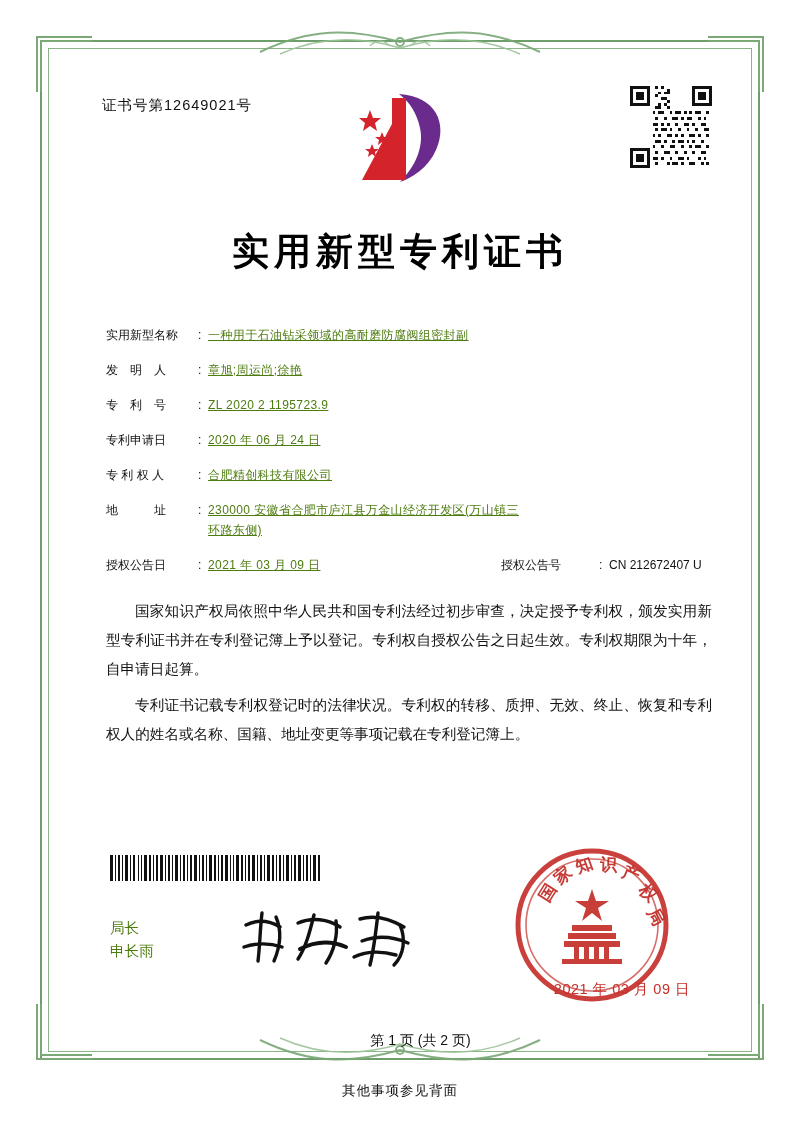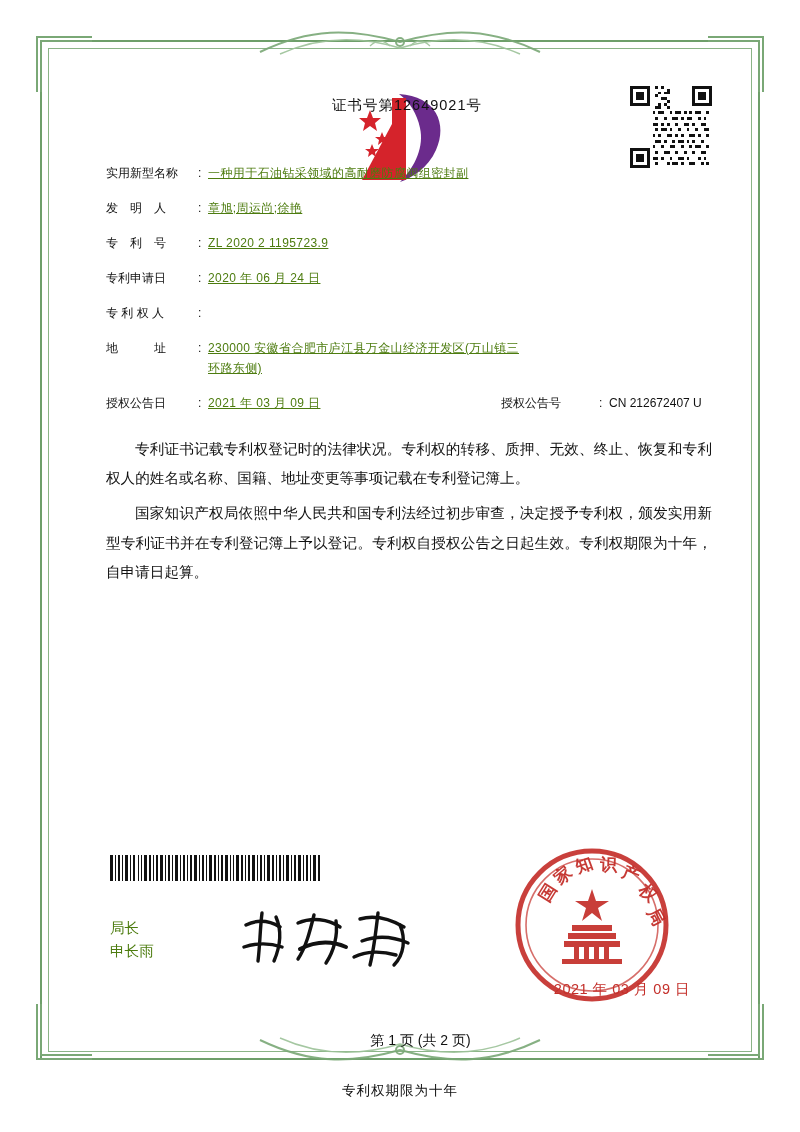--- a/index.html
+++ b/index.html
@@ -67,21 +67,20 @@
     width: 624px;
   }
 
   
   .cert-no {
     font-family: "Liberation Sans", sans-serif;
     font-size: 14.5px;
     letter-spacing: 1px;
     color: #111;
     margin: 0 0 6px 14px;
-    text-align: center;
   }
 
   
   .emblem {
     position: absolute;
     left: 344px;
     top: 84px;
     width: 110px;
     height: 110px;
   }
@@ -365,20 +364,21 @@
         <rect x="25" y="27" width="1" height="1"></rect>
       <rect x="27" y="27" width="1" height="1"></rect>
     </g>
   </svg>
 </div>
 
 <div class="content">
 
   <div class="cert-no">证书号第12649021号</div>
 
+  <h1 class="title">实用新型专利证书</h1>
 
   <div class="fields">
 
     <div class="field-row">
       <span class="field-label">实用新型名称</span>
       <span class="field-colon">:</span>
       <span class="field-value">一种用于石油钻采领域的高耐磨防腐阀组密封副</span>
     </div>
 
     <div class="field-row">
@@ -395,20 +395,21 @@
 
     <div class="field-row">
       <span class="field-label">专利申请日</span>
       <span class="field-colon">:</span>
       <span class="field-value">2020 年 06 月 24 日</span>
     </div>
 
     <div class="field-row">
       <span class="field-label">专 利 权 人</span>
       <span class="field-colon">:</span>
+      <span class="field-value">合肥精创科技有限公司</span>
     </div>
 
     <div class="field-row">
       <span class="field-label">地　　　址</span>
       <span class="field-colon">:</span>
       <span class="field-value">
         <span>230000 安徽省合肥市庐江县万金山经济开发区(万山镇三</span>
         <span class="line2">环路东侧)</span>
       </span>
     </div>
@@ -418,22 +419,22 @@
       <span class="field-colon">:</span>
       <span class="field-value">2021 年 03 月 09 日</span>
       <span class="sub-label">授权公告号</span>
       <span class="field-colon">:</span>
       <span class="sub-value">CN 212672407 U</span>
     </div>
 
   </div>
 
   <div class="paras">
+    <p>国家知识产权局依照中华人民共和国专利法经过初步审查，决定授予专利权，颁发实用新型专利证书并在专利登记簿上予以登记。专利权自授权公告之日起生效。专利权期限为十年，自申请日起算。</p>
     <p>专利证书记载专利权登记时的法律状况。专利权的转移、质押、无效、终止、恢复和专利权人的姓名或名称、国籍、地址变更等事项记载在专利登记簿上。</p>
-    <p>国家知识产权局依照中华人民共和国专利法经过初步审查，决定授予专利权，颁发实用新型专利证书并在专利登记簿上予以登记。专利权自授权公告之日起生效。专利权期限为十年，自申请日起算。</p>
   </div>
 
 </div>
 
 <div class="barcode">
   <svg width="212" height="26" viewBox="0 0 212 26" shape-rendering="crispEdges">
     <rect width="212" height="26" fill="#ffffff"></rect>
     <g fill="#111111">
       <rect x="0" y="0" width="3" height="26"></rect>
         <rect x="5" y="0" width="1" height="26"></rect>
@@ -544,13 +545,13 @@
       <text transform="translate(109,31) rotate(22)">产</text>
       <text transform="translate(126,46) rotate(44)">权</text>
       <text transform="translate(135,67) rotate(62)">局</text>
     </g>
   </svg>
 </div>
 
 <div class="seal-date">2021 年 03 月 09 日</div>
 
 <div class="page-no">第 1 页 (共 2 页)</div>
-<div class="back-note">专利权期限为十年</div>
+<div class="back-note">其他事项参见背面</div>
 
 </body></html>

